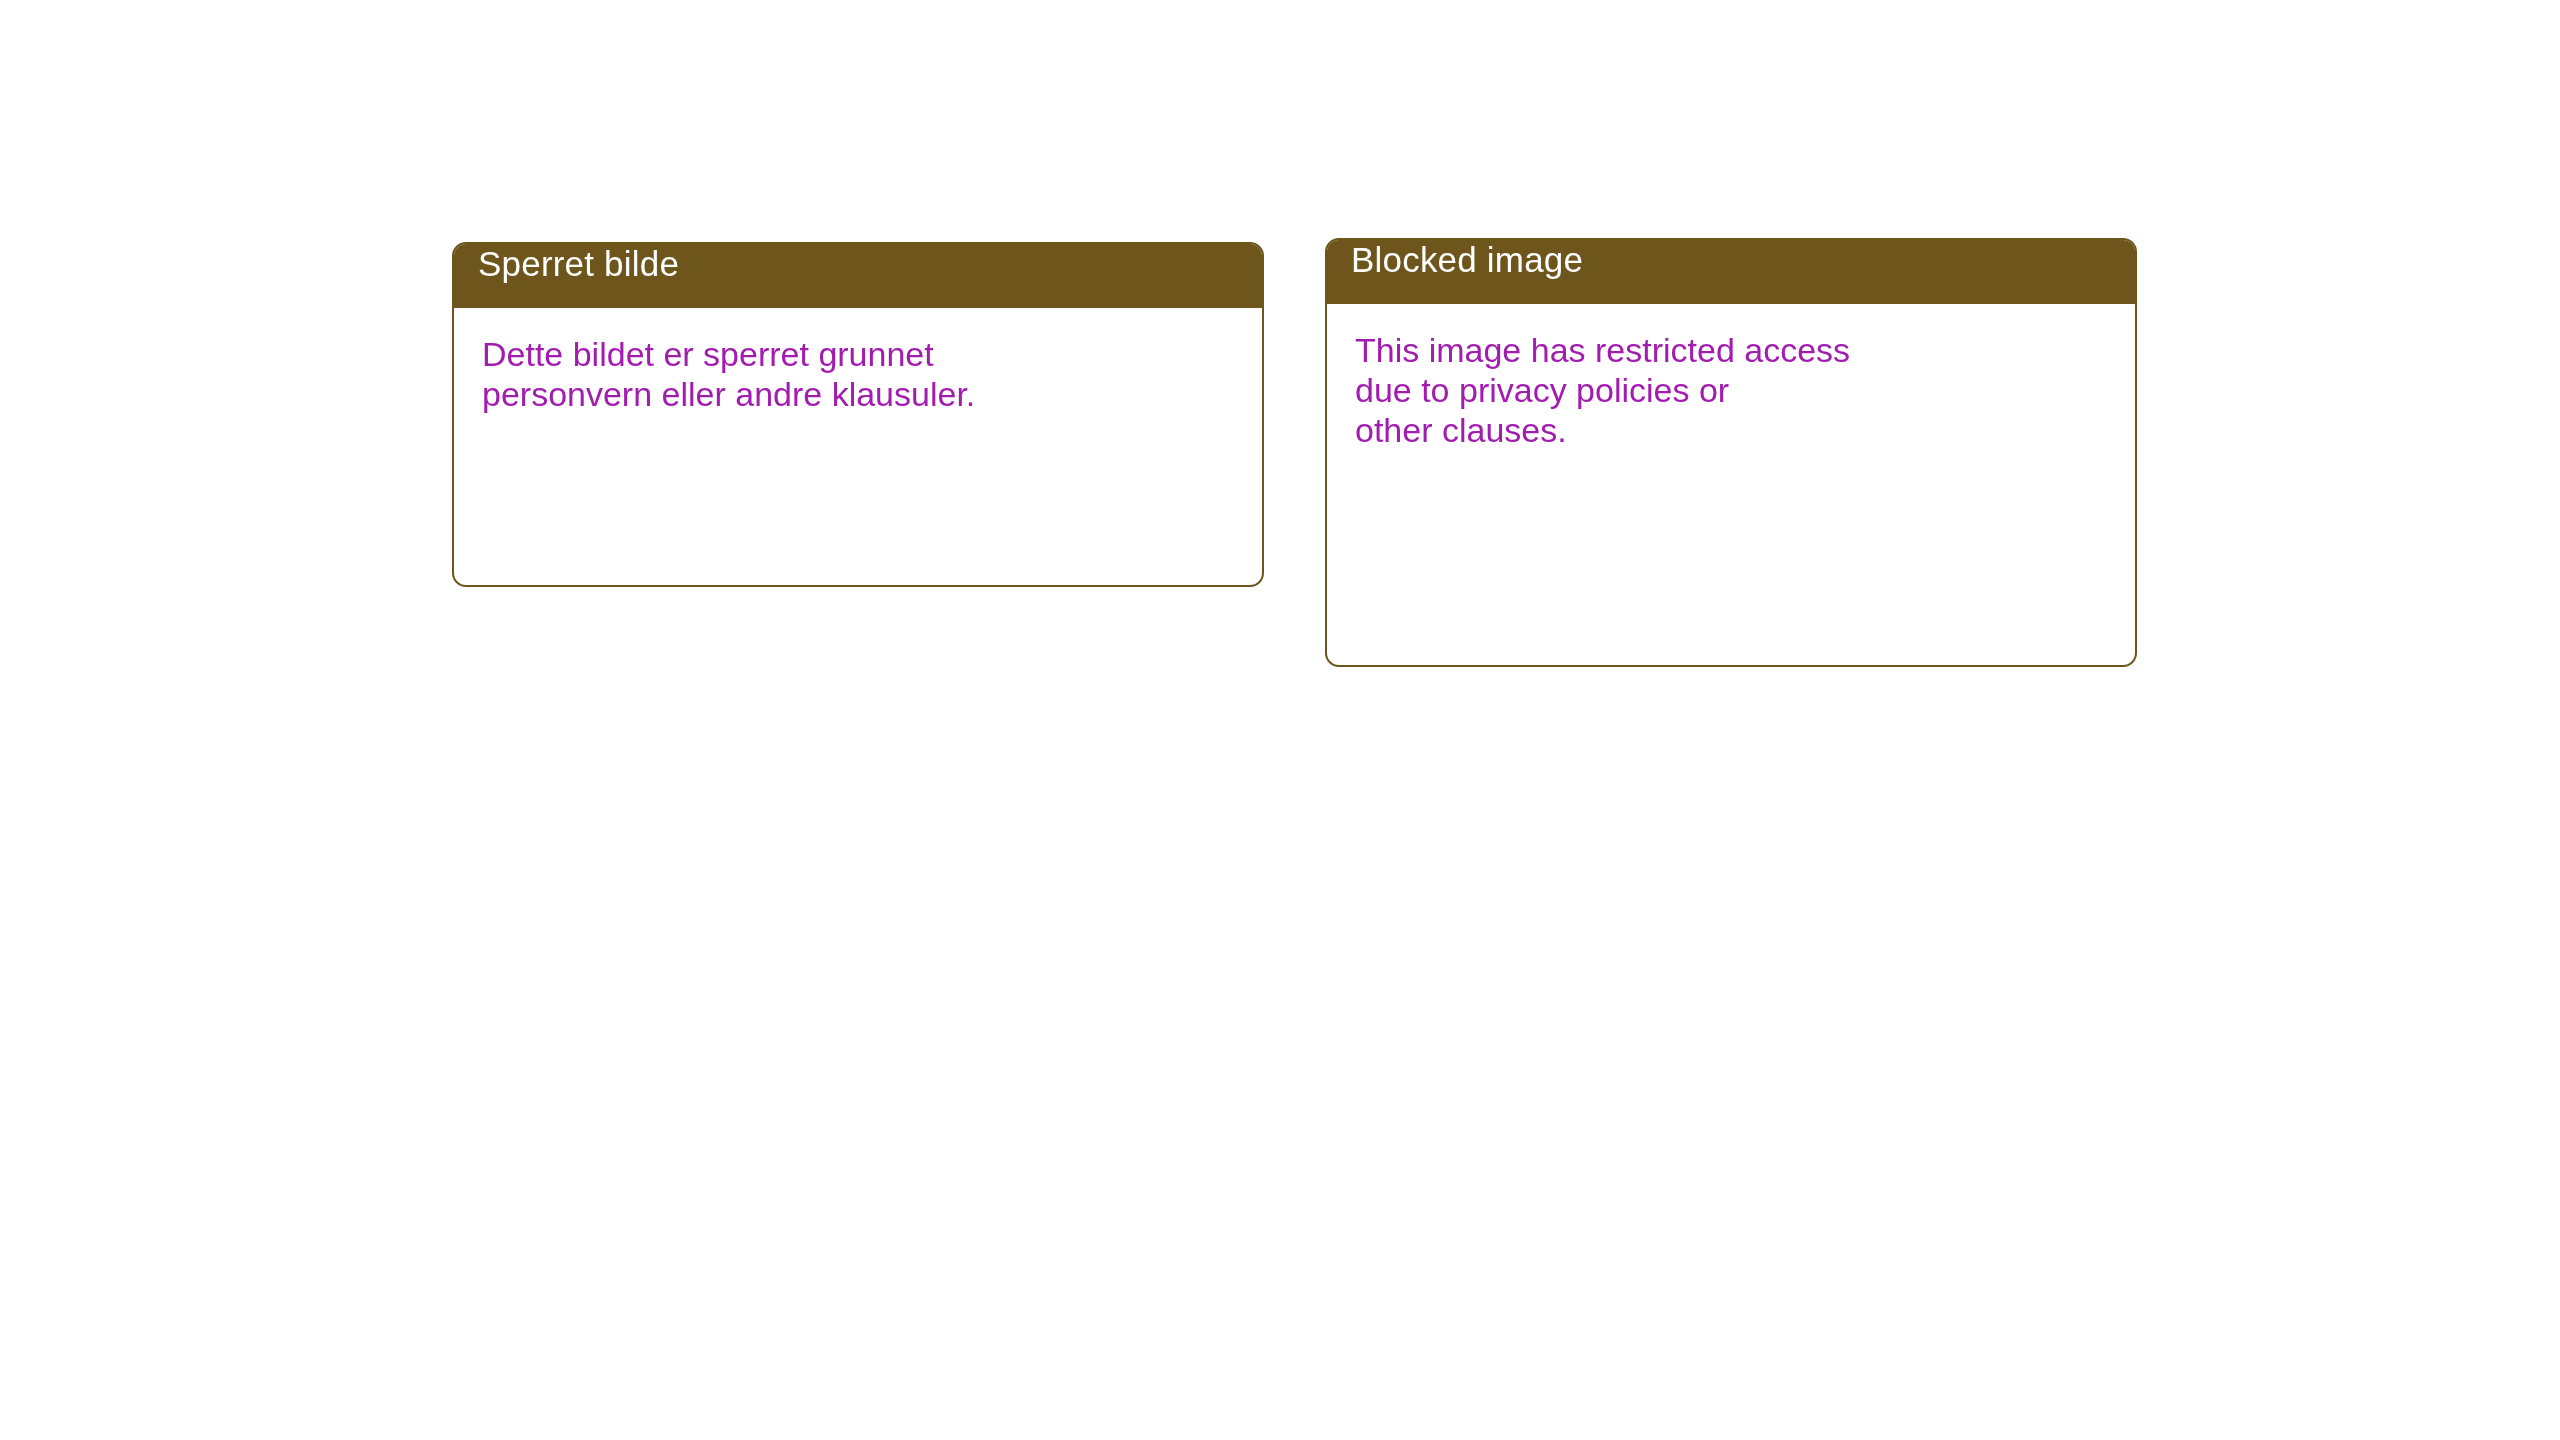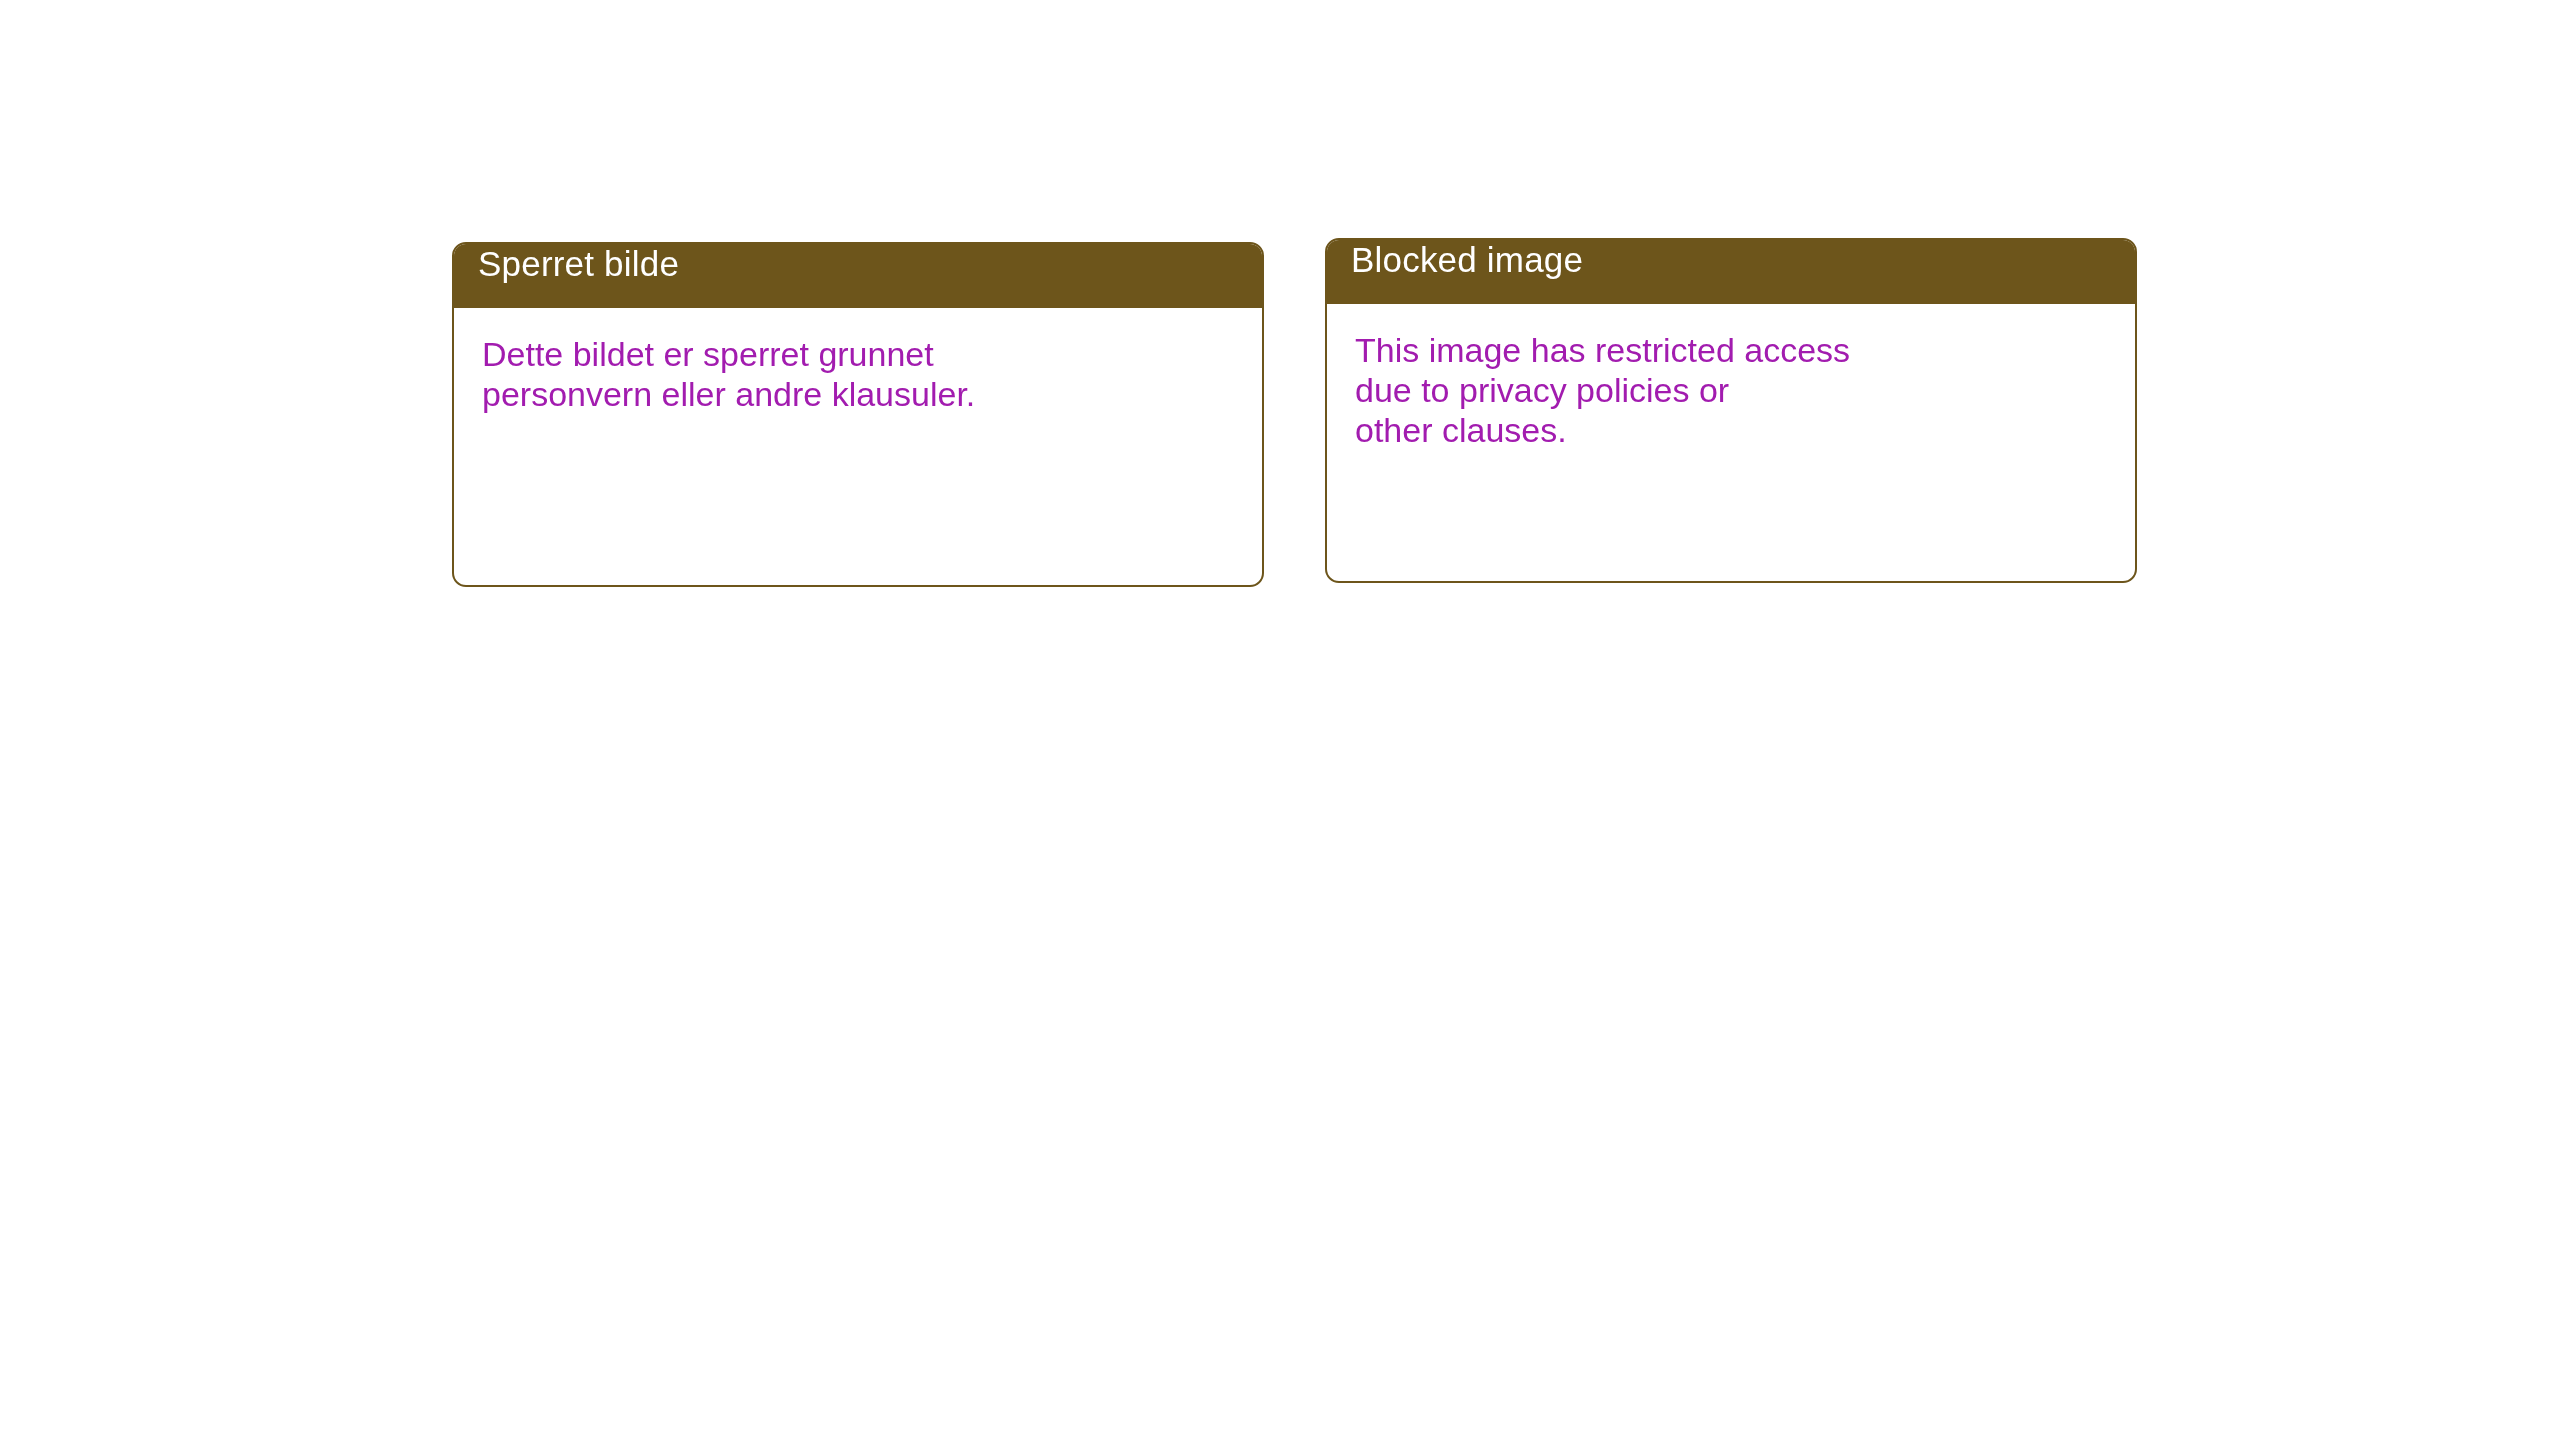--- a/index.html
+++ b/index.html
@@ -35,21 +35,21 @@
     left: 452px;
     top: 242px;
     width: 812px;
     height: 345px;
   }
 
   .card-en {
     left: 1325px;
     top: 238px;
     width: 812px;
-    height: 345px;
+    height: 429px;
   }
 
   .card-header {
     box-sizing: border-box;
     height: 64px;
     background: #6d551b;
     color: #ffffff;
     display: flex;
     padding: 0 0 16px 24px;
     font-size: 35px;

